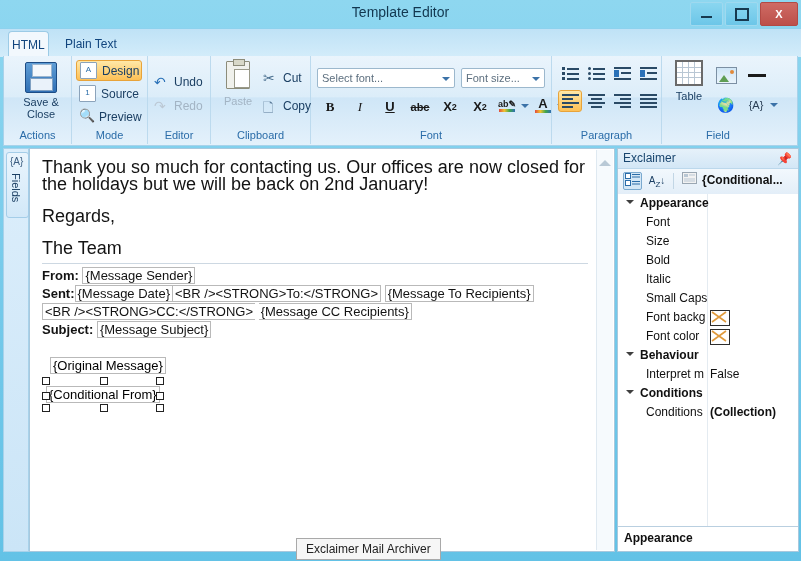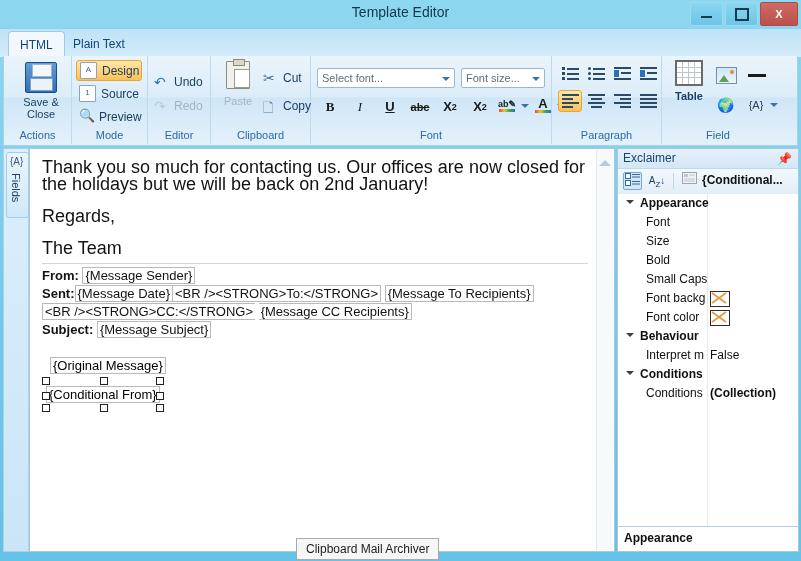--- a/index.html
+++ b/index.html
@@ -39,21 +39,21 @@
   .max-glyph{display:block;width:10px;height:9px;border:2px solid #17394f;}
 
   
   .tabstrip{
     position:absolute;left:0;top:28px;width:801px;height:28px;
     background:linear-gradient(180deg,#bfe2f6,#d3ecfa);
     border-top:1px solid #8dd2ee;
   }
   .tab{
     position:absolute;top:2px;height:26px;line-height:26px;
-    padding:0 11px;font-size:12px;color:#11457e;
+    padding:0 3px;font-size:12px;color:#11457e;
     border-radius:4px 4px 0 0;
   }
   .tab.active{
     background:#f2f8fd;border:1px solid #9ccbe6;border-bottom:none;
     color:#11457e;
   }
 
   
   .ribbon{
     position:absolute;left:3px;top:56px;width:795px;height:90px;
@@ -467,21 +467,21 @@
       <div class="gbody">
         <div class="bigbtn" style="left:6px;top:4px;width:42px;">
           <span class="tableico">
             <div style="left:0;top:5px;width:100%;height:1px;"></div>
             <div style="left:0;top:10px;width:100%;height:1px;"></div>
             <div style="left:0;top:15px;width:100%;height:1px;"></div>
             <div style="left:5px;top:0;width:1px;height:100%;"></div>
             <div style="left:11px;top:0;width:1px;height:100%;"></div>
             <div style="left:17px;top:0;width:1px;height:100%;"></div>
           </span>
-          <span style="margin-top:4px;font-weight:bold;">Table</span>
+          <span style="margin-top:4px;">Table</span>
         </div>
         <div class="fbtn" style="left:52px;top:8px;width:24px;height:22px;">
           <span style="display:block;width:19px;height:15px;border:1px solid #7b8fa3;background:linear-gradient(180deg,#cfe6f7,#eaf4fc);position:relative;">
             <i style="position:absolute;left:2px;bottom:1px;width:0;height:0;border-left:5px solid transparent;border-right:5px solid transparent;border-bottom:7px solid #5f9e54;display:block;"></i>
             <i style="position:absolute;right:2px;top:2px;width:4px;height:4px;border-radius:50%;background:#e2893a;display:block;"></i>
           </span>
         </div>
         <div class="fbtn" style="left:82px;top:8px;width:26px;height:22px;">
           <span style="display:block;width:18px;height:3px;background:#1a1a1a;"></span>
         </div>
@@ -549,21 +549,21 @@
           <i class="handle" style="left:-4px;top:50%;margin-top:-3px;"></i>
           <i class="handle" style="right:-4px;top:50%;margin-top:-3px;"></i>
           <i class="handle" style="left:-4px;bottom:-9px;"></i>
           <i class="handle" style="left:50%;margin-left:-3px;bottom:-9px;"></i>
           <i class="handle" style="right:-4px;bottom:-9px;"></i>
         </span>
       </div>
     </div>
   </div>
 
-  <div class="archbox">Clipboard Mail Archiver</div>
+  <div class="archbox">Exclaimer Mail Archiver</div>
 
   <div class="props">
     <div class="props-hd">
       <span class="ttl">Exclaimer</span>
       <span class="pin">📌</span>
     </div>
     <div class="props-tb">
       <div class="tbbtn sel" style="left:5px;">
         <svg width="15" height="13" viewBox="0 0 15 13">
           <rect x="0.5" y="0.5" width="5" height="5" fill="#fff" stroke="#2a6ca8"></rect>
@@ -603,20 +603,24 @@
       </div>
       <div class="prow">
         <span class="nm">Size</span>
         <span class="vl"></span>
       </div>
       <div class="prow">
         <span class="nm">Bold</span>
         <span class="vl"></span>
       </div>
       <div class="prow">
+        <span class="nm">Italic</span>
+        <span class="vl"></span>
+      </div>
+      <div class="prow">
         <span class="nm" style="width:66px;">Small Caps</span>
         <span class="vl"></span>
       </div>
       <div class="prow">
         <span class="nm" style="width:66px;">Font backg</span>
         <span class="swatch">
           <svg width="16" height="12" viewBox="0 0 16 12">
             <line x1="1" y1="1" x2="15" y2="11" stroke="#e09a3c" stroke-width="1.6"></line>
             <line x1="15" y1="1" x2="1" y2="11" stroke="#e09a3c" stroke-width="1.6"></line>
           </svg>

